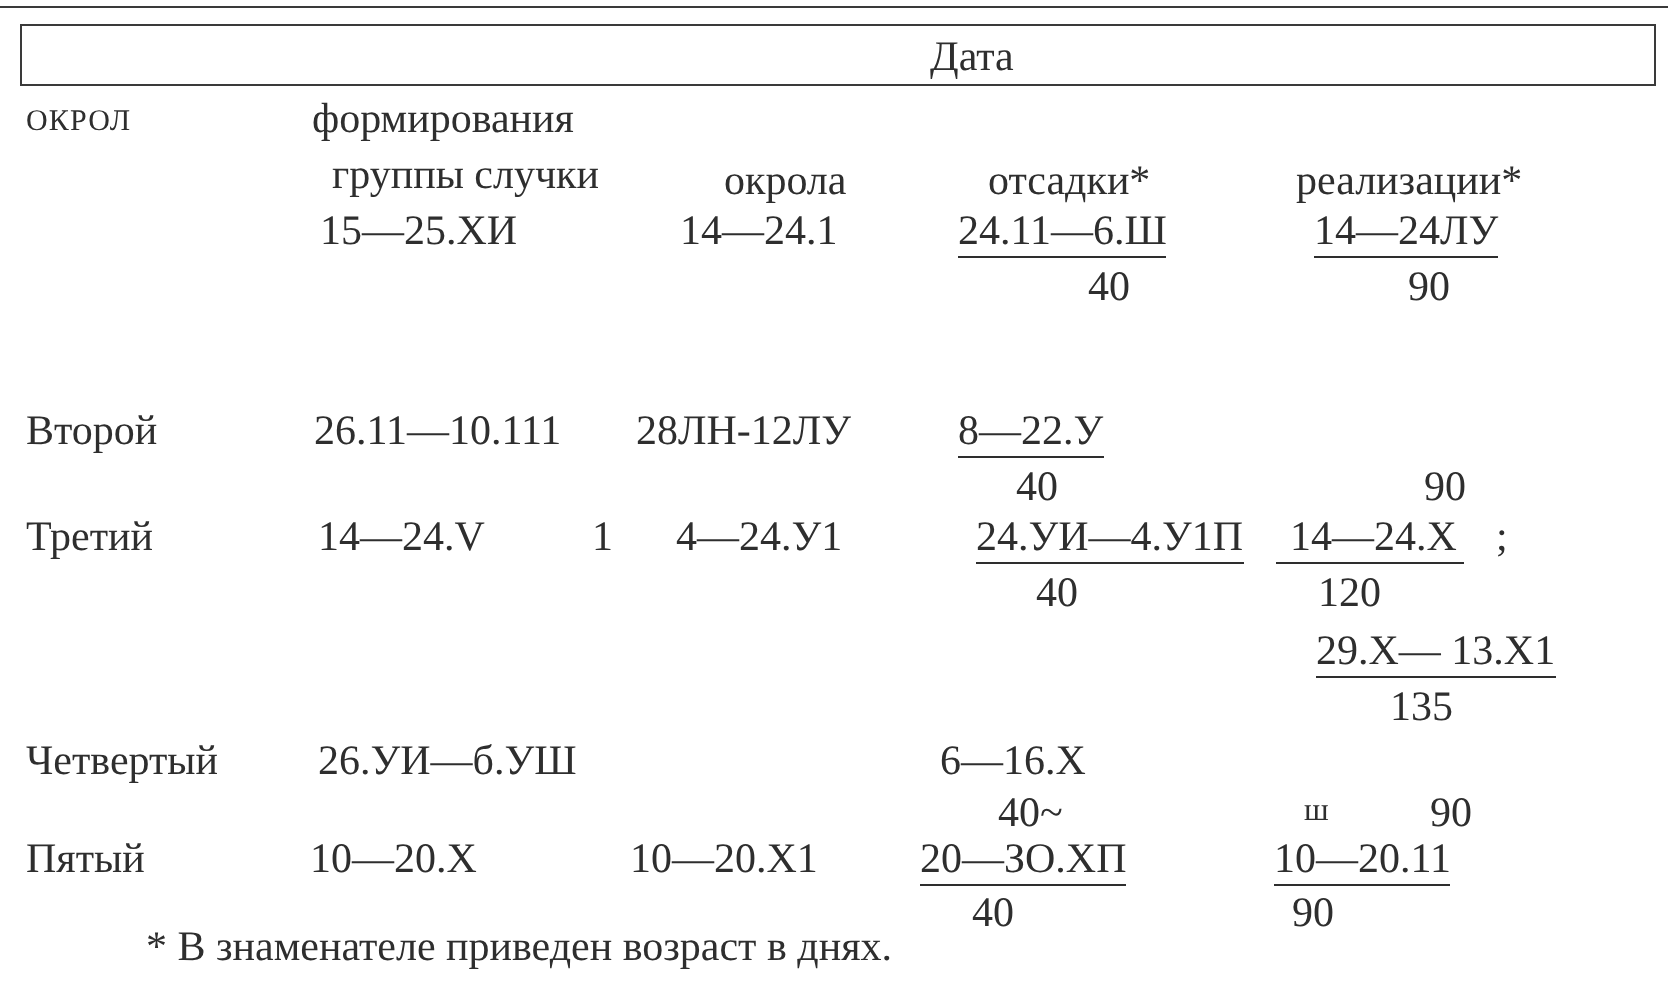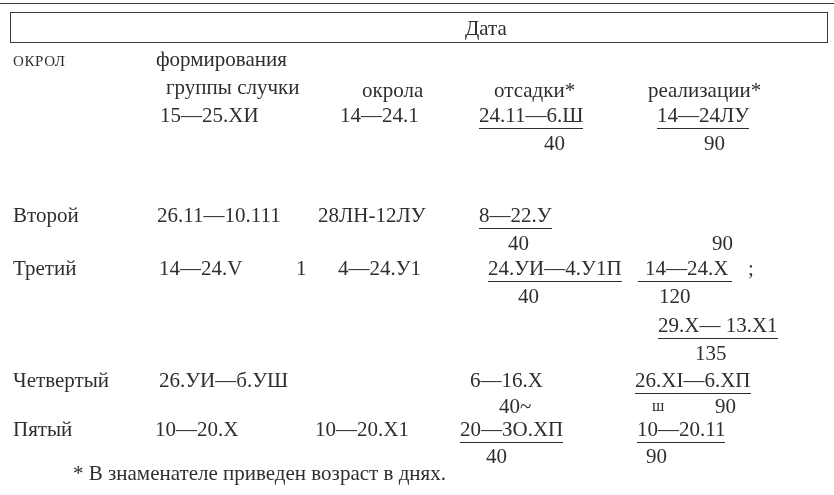--- a/index.html
+++ b/index.html
@@ -55,21 +55,20 @@
   <span class="t u pad-u" style="left:638px;top:256px;">14—24.Х</span>
   <span class="t" style="left:748px;top:256px;">;</span>
   <span class="t" style="left:659px;top:284px;">120</span>
   <span class="t u" style="left:658px;top:313px;">29.Х— 13.Х1</span>
   <span class="t" style="left:695px;top:341px;">135</span>
 
   <span class="t" style="left:13px;top:368px;">Четвертый</span>
   <span class="t" style="left:159px;top:368px;text-align:center;">26.УИ—б.УШ</span>
   <span class="t" style="left:470px;top:368px;">6—16.Х</span>
   <span class="t" style="left:499px;top:394px;">40~</span>
-  <span class="t u" style="left:635px;top:368px;">26.XI—6.ХП</span>
   <span class="t sm2" style="left:652px;top:397px;">ш</span>
   <span class="t" style="left:715px;top:394px;">90</span>
 
   <span class="t" style="left:13px;top:417px;">Пятый</span>
   <span class="t" style="left:155px;top:417px;">10—20.Х</span>
   <span class="t" style="left:315px;top:417px;">10—20.Х1</span>
   <span class="t u" style="left:460px;top:417px;">20—ЗО.ХП</span>
   <span class="t" style="left:486px;top:444px;">40</span>
   <span class="t u" style="left:637px;top:417px;">10—20.11</span>
   <span class="t" style="left:646px;top:444px;">90</span>

